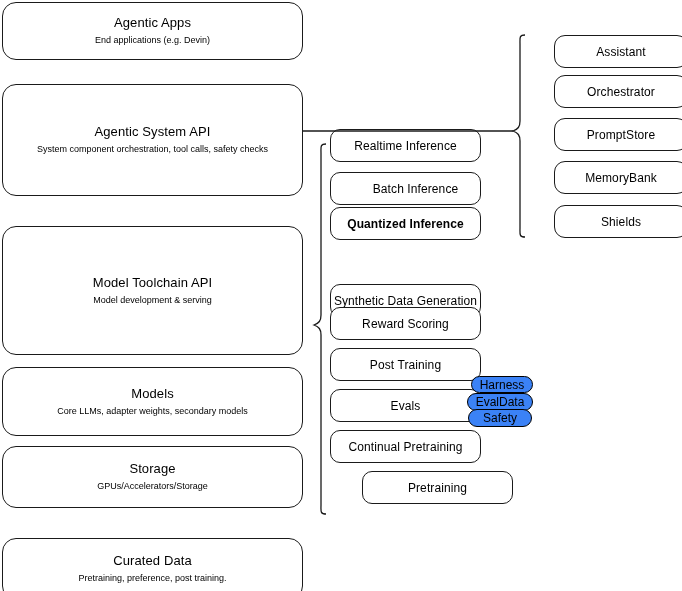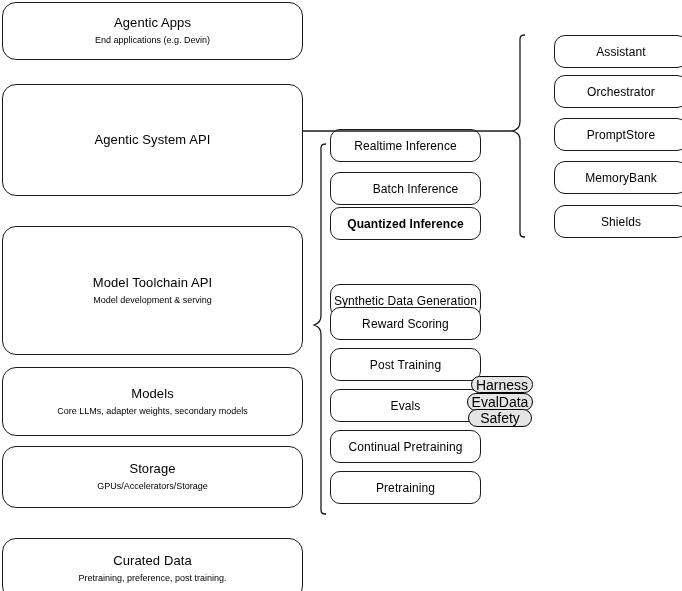--- a/index.html
+++ b/index.html
@@ -75,48 +75,48 @@
   .mid-node .title { font-size: 12px; }
 
   #mid-0 { top: 129px; }
   #mid-1 { top: 172px; padding-left: 20px; }
   #mid-2 { top: 207px; font-weight: bold; }
   #mid-3 { top: 284px; }
   #mid-4 { top: 307px; }
   #mid-5 { top: 348px; }
   #mid-6 { top: 389px; }
   #mid-7 { top: 430px; }
-  #mid-8 { top: 471px; }
+  #mid-8 { top: 471px; margin-left: 32px; }
 
   
   .right-node {
     left: 554px;
     width: 134px;
     height: 33px;
     border-radius: 11px;
   }
   .right-node .title { font-size: 12px; }
 
   #right-0 { top: 35px; }
   #right-1 { top: 75px; }
   #right-2 { top: 118px; }
   #right-3 { top: 161px; }
   #right-4 { top: 205px; }
 
   
   .pill {
     position: absolute;
     box-sizing: border-box;
-    background: #e5e5e5;
+    background: #3b82f6;
     border: 1.6px solid #000000;
     border-radius: 14px;
     display: flex;
     align-items: center;
     justify-content: center;
-    font-size: 14px;
+    font-size: 12px;
     line-height: 12px;
     white-space: nowrap;
     padding: 0 7px;
     color: #000000;
   }
   #pill-harness  { left: 471px; top: 376px; width: 62px; height: 17px; z-index: 6; }
   #pill-evaldata { left: 467px; top: 393px; width: 66px; height: 18px; z-index: 7; }
   #pill-safety   { left: 468px; top: 409px; width: 64px; height: 18px; z-index: 8; }
 
   
@@ -159,20 +159,21 @@
              C 321 511, 320 514, 326 514"></path>
   </svg>
 
   <div class="node layer-node" id="node-agentic-apps">
     <div class="title">Agentic Apps</div>
     <div class="subtitle">End applications (e.g. Devin)</div>
   </div>
 
   <div class="node layer-node" id="node-agentic-system">
     <div class="title">Agentic System API</div>
+    <div class="subtitle">System component orchestration, tool calls, safety checks</div>
   </div>
 
   <div class="node layer-node" id="node-model-toolchain">
     <div class="title">Model Toolchain API</div>
     <div class="subtitle">Model development &amp; serving</div>
   </div>
 
   <div class="node layer-node" id="node-models">
     <div class="title">Models</div>
     <div class="subtitle">Core LLMs, adapter weights, secondary models</div>

